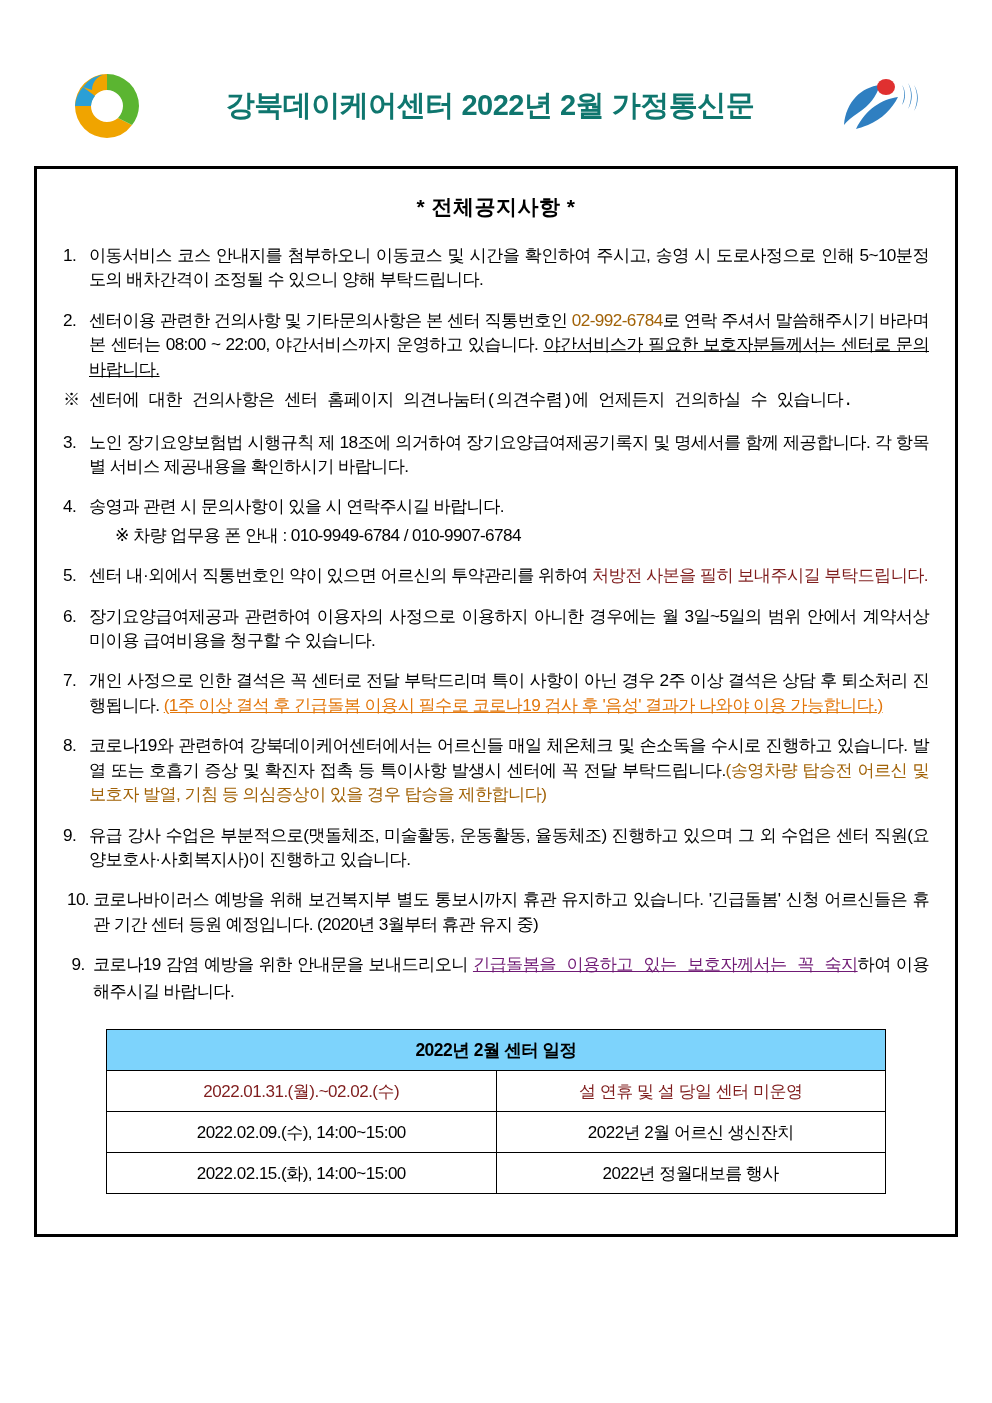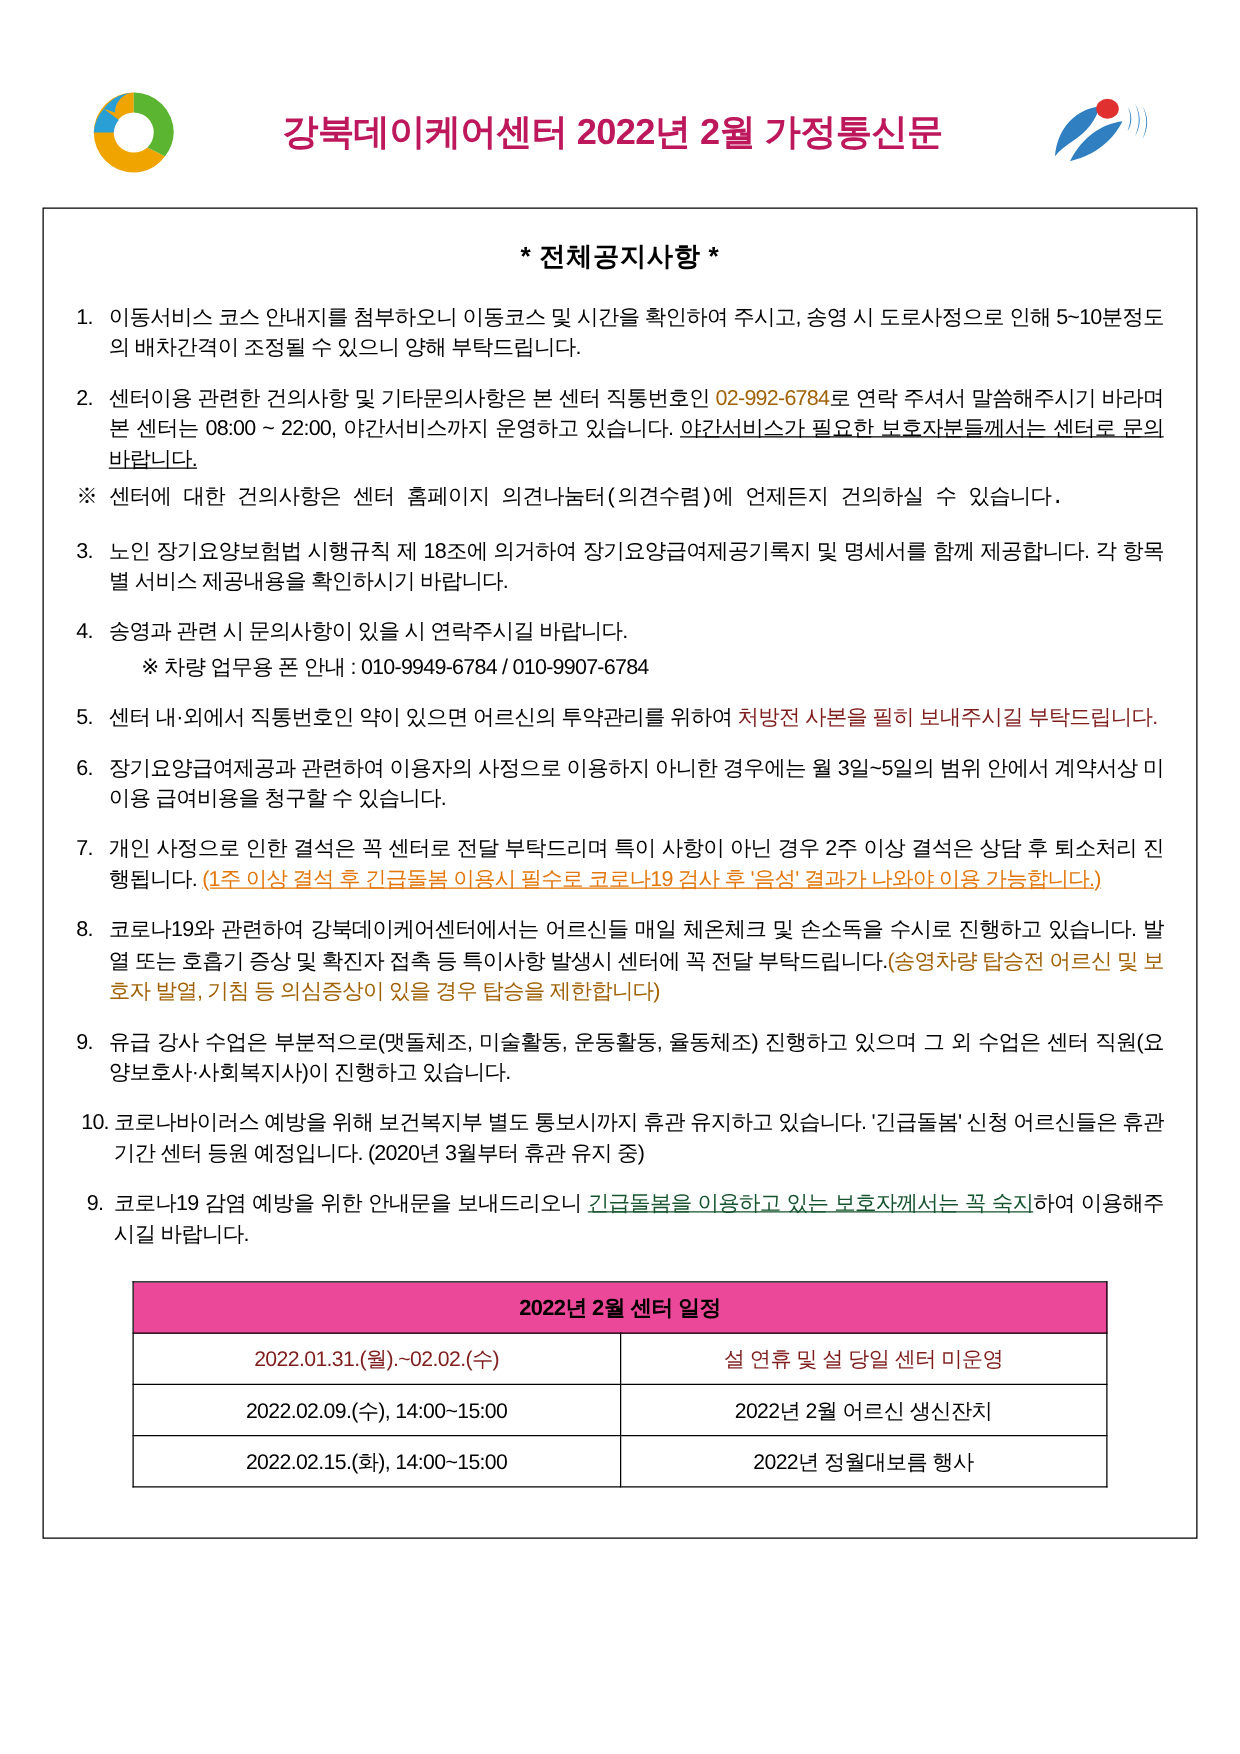--- a/index.html
+++ b/index.html
@@ -37,33 +37,33 @@
     flex: 0 0 auto;
   }
   .logo-left svg { display: block; }
 
   .header-title {
     flex: 1 1 auto;
     text-align: center;
     font-size: 29px;
     font-weight: bold;
     letter-spacing: -0.5px;
-    color: #be185d;
+    color: #0f766e;
     white-space: nowrap;
   }
   .logo-right {
     width: 86px;
     height: 62px;
     flex: 0 0 auto;
   }
   .logo-right svg { display: block; }
 
   
   .notice-box {
-    border: 1px solid #000000;
+    border: 3px solid #000000;
     margin-top: 14px;
     padding: 18px 26px 30px 26px;
     box-sizing: border-box;
   }
   .notice-title {
     text-align: center;
     font-size: 21px;
     font-weight: bold;
     letter-spacing: 0.5px;
     margin: 6px 0 22px 0;
@@ -98,21 +98,21 @@
   }
   .indent-note {
     font-size: 17.2px;
     line-height: 1.42;
     letter-spacing: -0.6px;
     margin: 4px 0 0 26px;
   }
 
   .red { color: #7f1d1d; }
   .red-u { color: #a16207; }
-  .blue-u { color: #14532d; text-decoration: underline; }
+  .blue-u { color: #701a75; text-decoration: underline; font-family: Liberation Mono, monospace; }
   .orange-u { color: #e2760b; text-decoration: underline; }
   .u { text-decoration: underline; }
 
   
   .sched-wrap {
     margin: 26px auto 10px auto;
     width: 780px;
   }
   table.sched {
     border-collapse: collapse;
@@ -120,21 +120,21 @@
     font-size: 17px;
     letter-spacing: -0.5px;
   }
   table.sched th, table.sched td {
     border: 1px solid #000;
     text-align: center;
     padding: 6px 4px;
     height: 28px;
   }
   table.sched th {
-    background: #ec4899;
+    background: #7dd3fc;
     font-weight: bold;
     font-size: 17.5px;
   }
   table.sched td.date { width: 50%; }
 </style>
 </head>
 <body>
 
 <div class="page">
 

